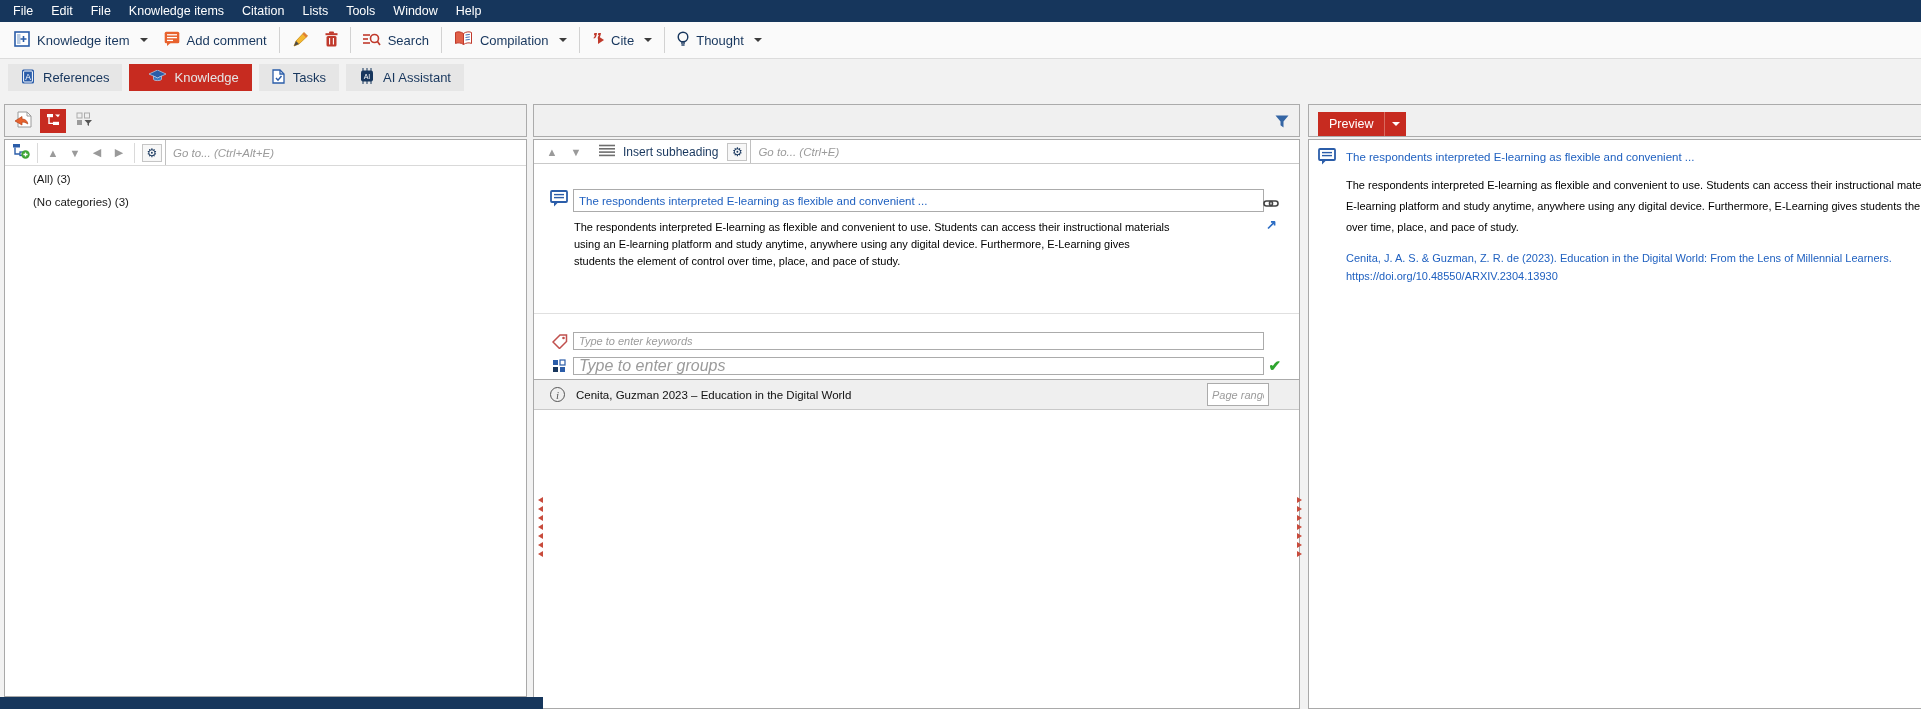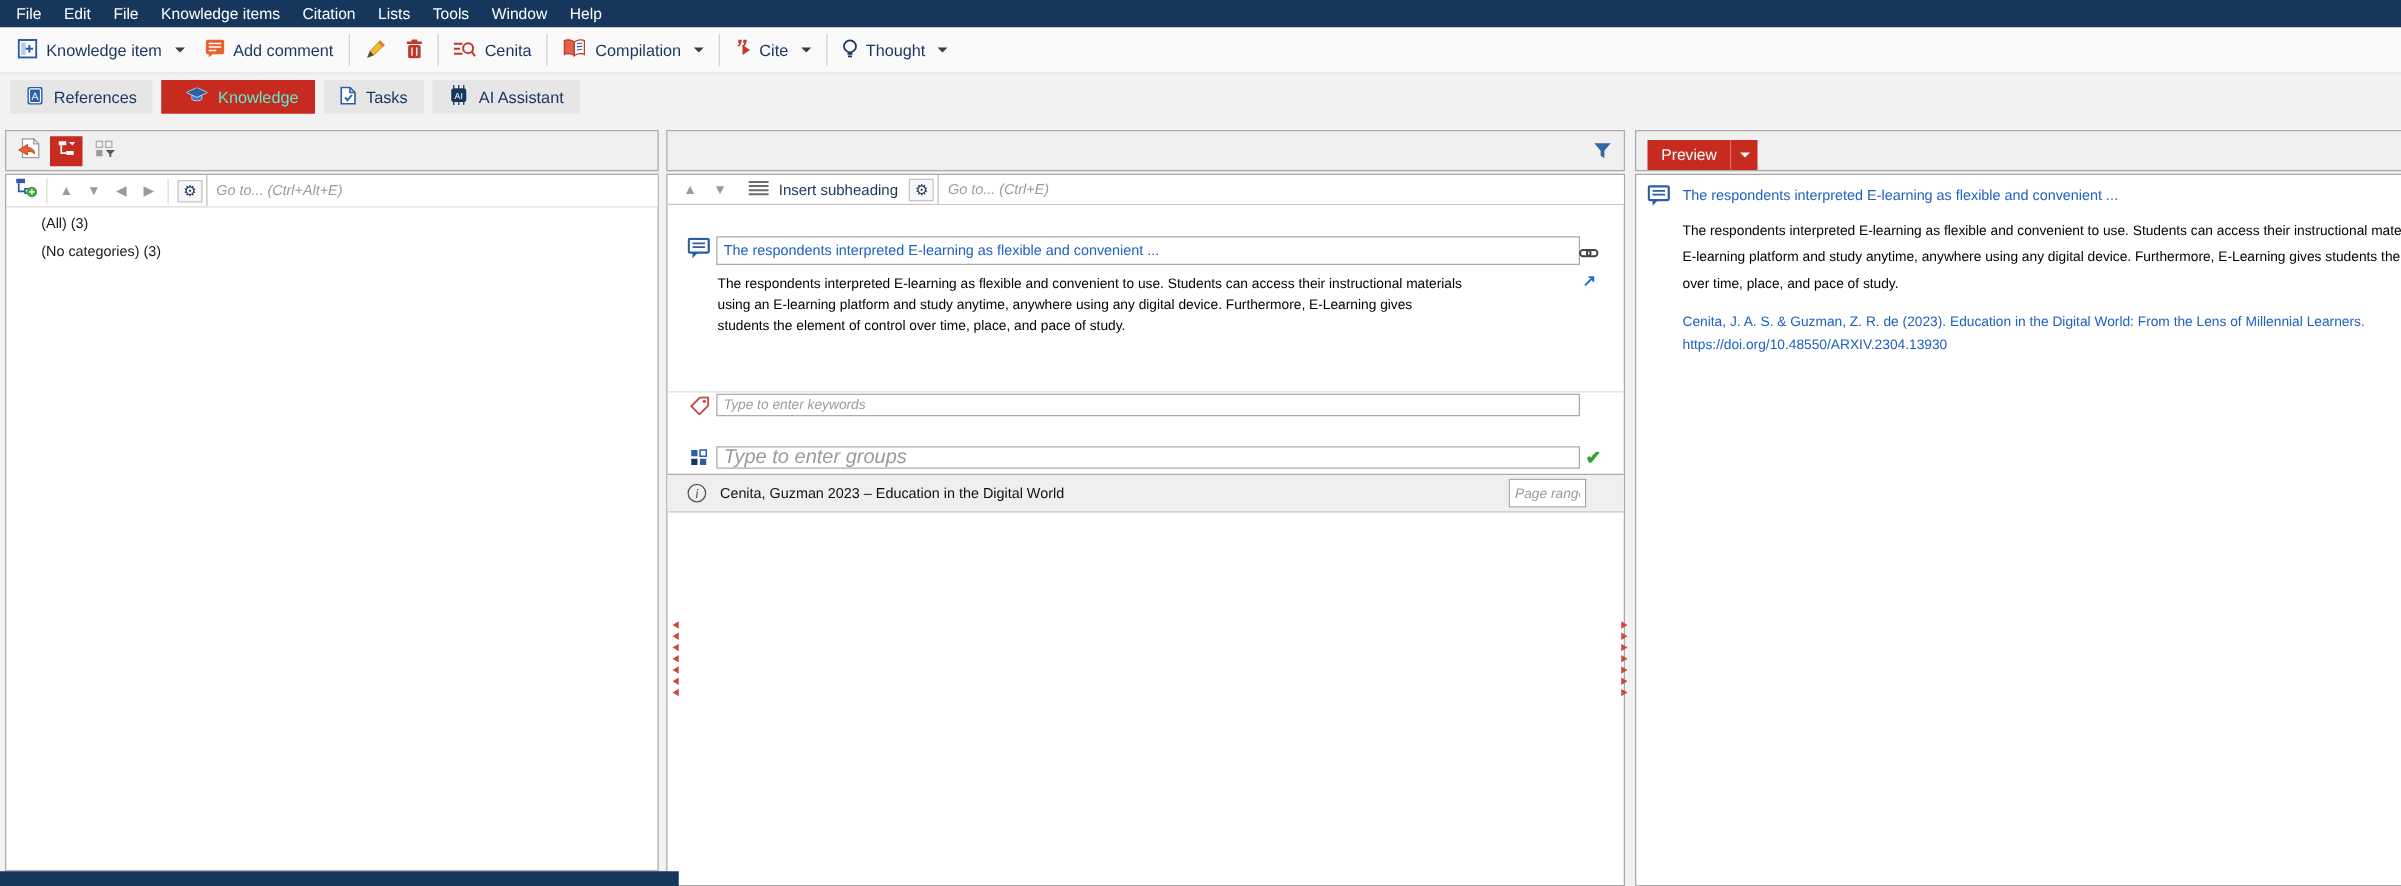--- a/index.html
+++ b/index.html
@@ -22,21 +22,21 @@
            border-top:4px solid #3C3C3C; margin-left:3px; }
   .cite-quote { color:#C0392B; font-weight:bold; font-style:italic; font-size:19px; line-height:14px; }
   .cite-arr { width:0; height:0; border-top:4px solid transparent; border-bottom:4px solid transparent;
               border-left:6px solid #C0392B; margin-left:-3px; }
 
   
   .tabstrip { position:absolute; left:0; top:59px; width:1921px; height:37px; background:#F2F2F2;
               display:flex; align-items:center; gap:7px; padding-left:8px; }
   .tab { height:27px; display:flex; align-items:center; gap:8px; padding:0 13px; background:#E6E6E6;
          color:#17365D; font-size:13px; cursor:default; }
-  .tab.active { background:#C72B20; color:#5eead4;padding-left:20px; }
+  .tab.active { background:#C72B20; color:#e5e5e5;padding-left:20px; }
 
   
   .panel-head { position:absolute; background:#F0F0F0; border:1px solid #ABABAB; height:33px; }
   .panel-body { position:absolute; background:#FFFFFF; border:1px solid #A9A9A9; }
 
   .ph-iconbtn { position:absolute; top:4px; width:26px; height:24px; display:flex; align-items:center;
                 justify-content:center; cursor:default; }
   .ph-iconbtn.sel { background:#C72B20; }
 
   input { font-family:Liberation Sans, sans-serif; outline:none; }
@@ -151,21 +151,21 @@
       <svg width="18" height="14">
           <g stroke="#C0392B" stroke-width="1.6" fill="none">
             <line x1="0" y1="3" x2="7" y2="3"></line>
             <line x1="0" y1="7" x2="5" y2="7"></line>
             <line x1="0" y1="11" x2="7" y2="11"></line>
             <circle cx="11.5" cy="6.5" r="4"></circle>
             <line x1="14.5" y1="9.5" x2="17" y2="13"></line>
           </g>
         </svg>
     </span>
-    <span>Cenita</span>
+    <span>Search</span>
   </div>
   <div class="tsep"></div>
   <div class="tbtn">
     <span>
       <svg width="19" height="15">
           <path d="M9.5 2.5 C7 0.5,3 0.5,1.5 1.5 V12.5 C3 11.5,7 11.5,9.5 13.5 Z" fill="#E06048" stroke="#C0392B" stroke-width="1"></path>
           <path d="M9.5 2.5 C12 0.5,16 0.5,17.5 1.5 V12.5 C16 11.5,12 11.5,9.5 13.5 Z" fill="#fff" stroke="#C0392B" stroke-width="1"></path>
           <g stroke="#2B5DA9" stroke-width="0.9">
             <line x1="11.5" y1="4" x2="15.8" y2="3.4"></line>
             <line x1="11.5" y1="6.5" x2="15.8" y2="5.9"></line>
@@ -359,21 +359,21 @@
 
   <div class="abs" style="left:0; top:74px; right:0; height:100px; border-bottom:1px solid #E0E0E0;">
     <div class="quote-text" style="top:5px;">
       <div style="white-space:nowrap;">The respondents interpreted E-learning as flexible and convenient to use. Students can access their instructional materials</div>
       <div style="white-space:nowrap;">using an E-learning platform and study anytime, anywhere using any digital device. Furthermore, E-Learning gives</div>
       <div style="white-space:nowrap;">students the element of control over time, place, and pace of study.</div>
     </div>
     <span class="abs" style="right:22px; top:3px; color:#2B6CC4; font-weight:bold; font-size:13px;">↗</span>
   </div>
 
-  <div class="m-row" style="top:175px; height:36px;">
+  <div class="m-row" style="top:192px; height:36px;">
     <span class="row-icon" style="top:2px;">
       <svg width="16" height="15">
           <path d="M1 8 L8 1 H14.5 V7.5 L7.5 14.5 Z" fill="none" stroke="#C0504D" stroke-width="1.5"></path>
           <circle cx="11.5" cy="4" r="1.3" fill="#C0504D"></circle>
         </svg>
     </span>
     <input class="mid-input" style="top: 0px; height: 18px; font-size: 11px;" placeholder="Type to enter keywords">
   </div>
 
 

